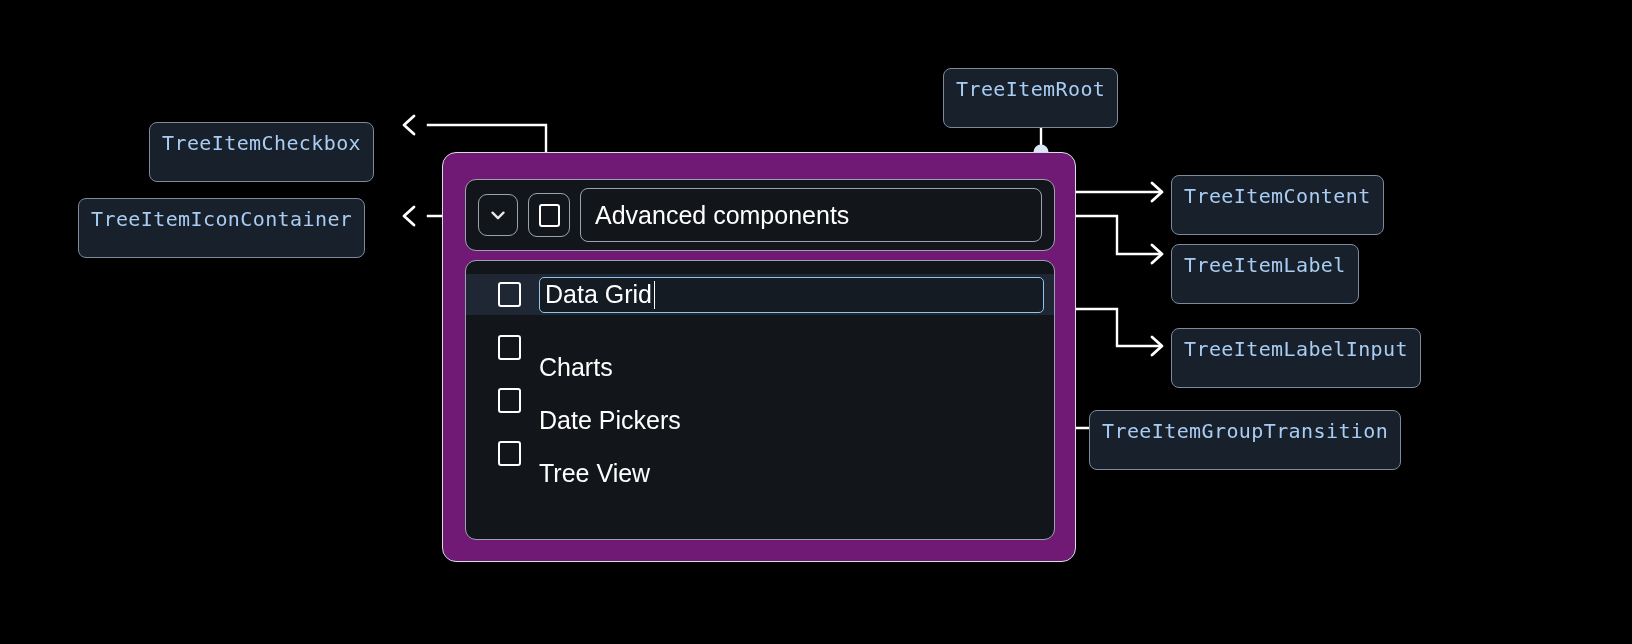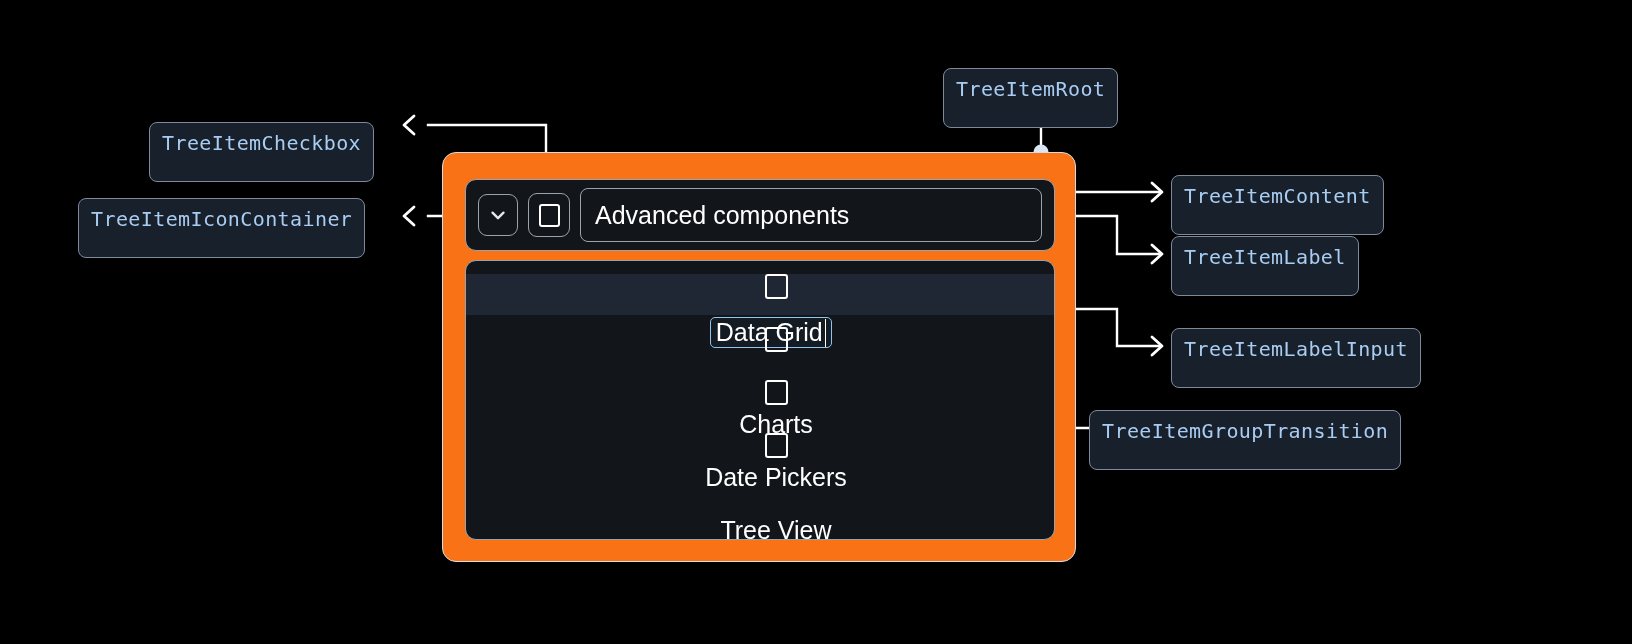--- a/index.html
+++ b/index.html
@@ -30,21 +30,21 @@
     padding:10px 12px 28px 12px;
     white-space:nowrap;
   }
 
   
   #root{
     position:absolute;
     left:442px;top:152px;
     width:634px;height:410px;
     box-sizing:border-box;
-    background:#f97316;
+    background:#701a75;
     border:1px solid #d8dde3;
     border-radius:14px;
   }
   #content{
     position:absolute;
     left:22px;top:26px;
     width:590px;height:72px;
     box-sizing:border-box;
     background:#12161b;
     border:1px solid #9aa3ad;
@@ -99,21 +99,20 @@
     border-radius:11px;
     padding-top:13px;
   }
   .row{
     position:relative;
     height:41px;
     display:flex;align-items:center;
     padding-left:32px;
     gap:18px;
     margin-bottom:12px;
-    flex-direction:column;
   }
   .row.selected{
     background:#1e2733;
   }
   .row-cb{
     width:23px;height:25px;
     box-sizing:border-box;
     border:2.5px solid #ffffff;
     border-radius:3px;
     flex:0 0 auto;
@@ -190,21 +189,21 @@
   </svg>
 
   <div class="chip" style="left:149px;top:122px;">TreeItemCheckbox</div>
 
   <div class="chip" style="left:78px;top:198px;">TreeItemIconContainer</div>
 
   <div class="chip" style="left:943px;top:68px;">TreeItemRoot</div>
 
   <div class="chip" style="left:1171px;top:175px;">TreeItemContent</div>
 
-  <div class="chip" style="left:1171px;top:236px;">TreeItemLabel</div>
+  <div class="chip" style="left:1171px;top:244px;">TreeItemLabel</div>
 
   <div class="chip" style="left:1171px;top:328px;">TreeItemLabelInput</div>
 
   <div class="chip" style="left:1061px;top:410px;margin-left:28px;">TreeItemGroupTransition</div>
 
   <div id="root">
 
     <div id="content">
 
       <div class="iconbox">

